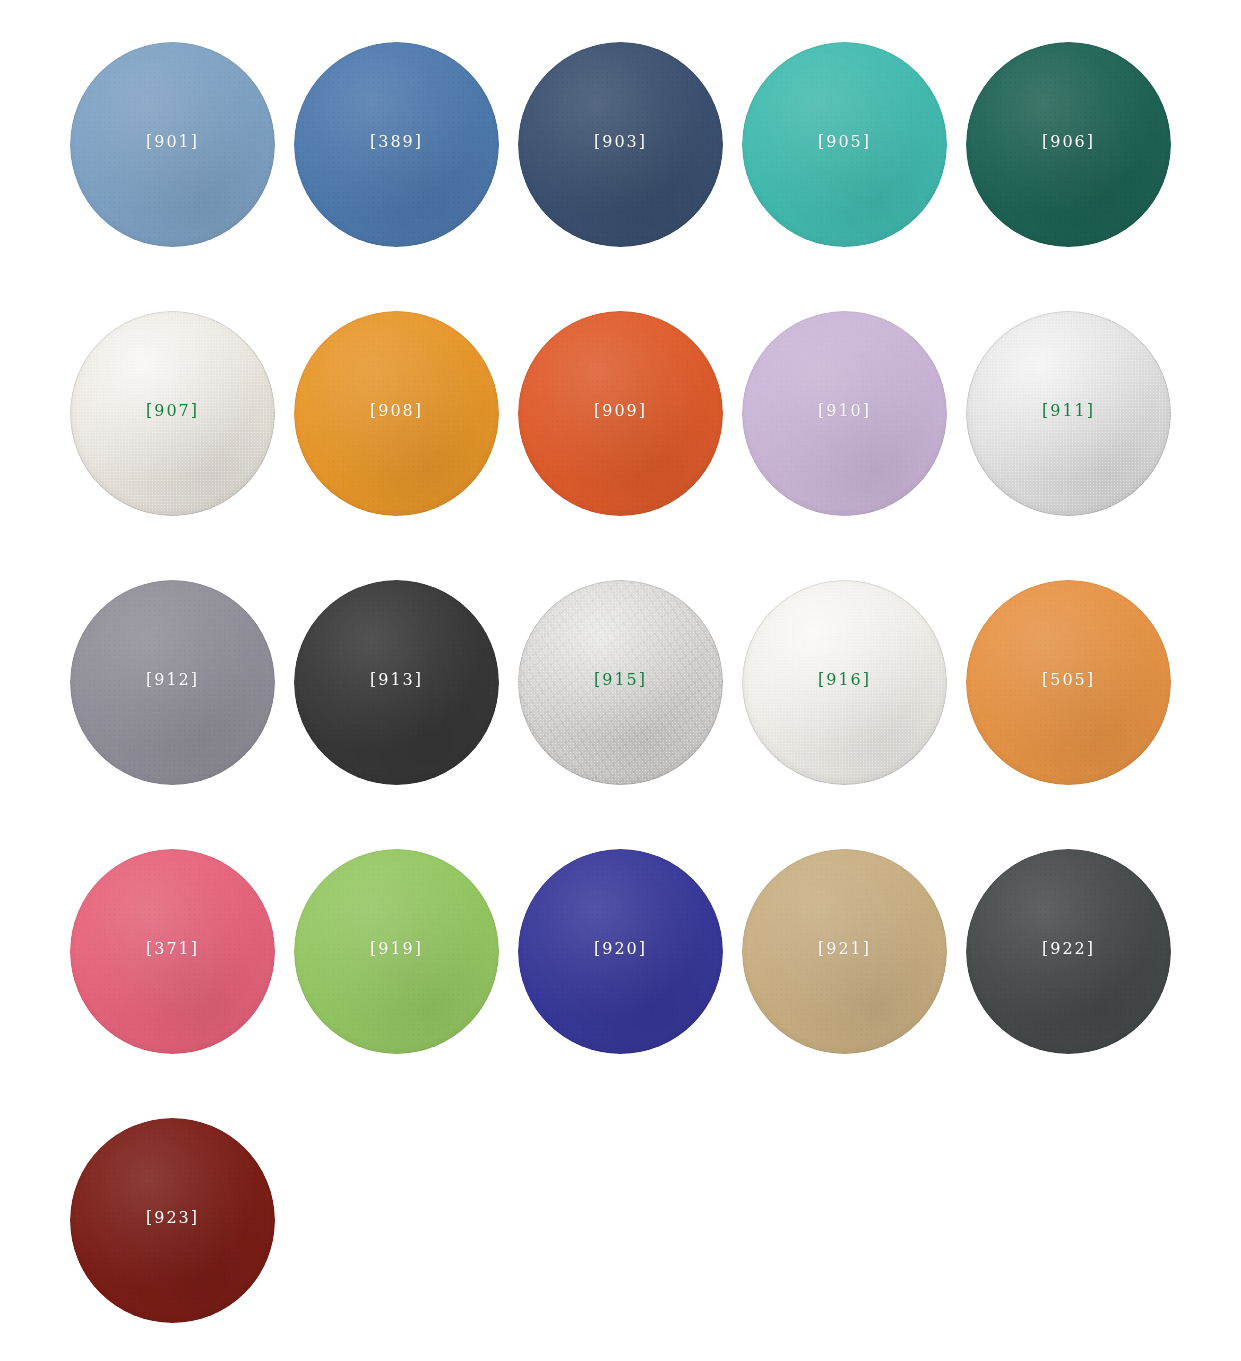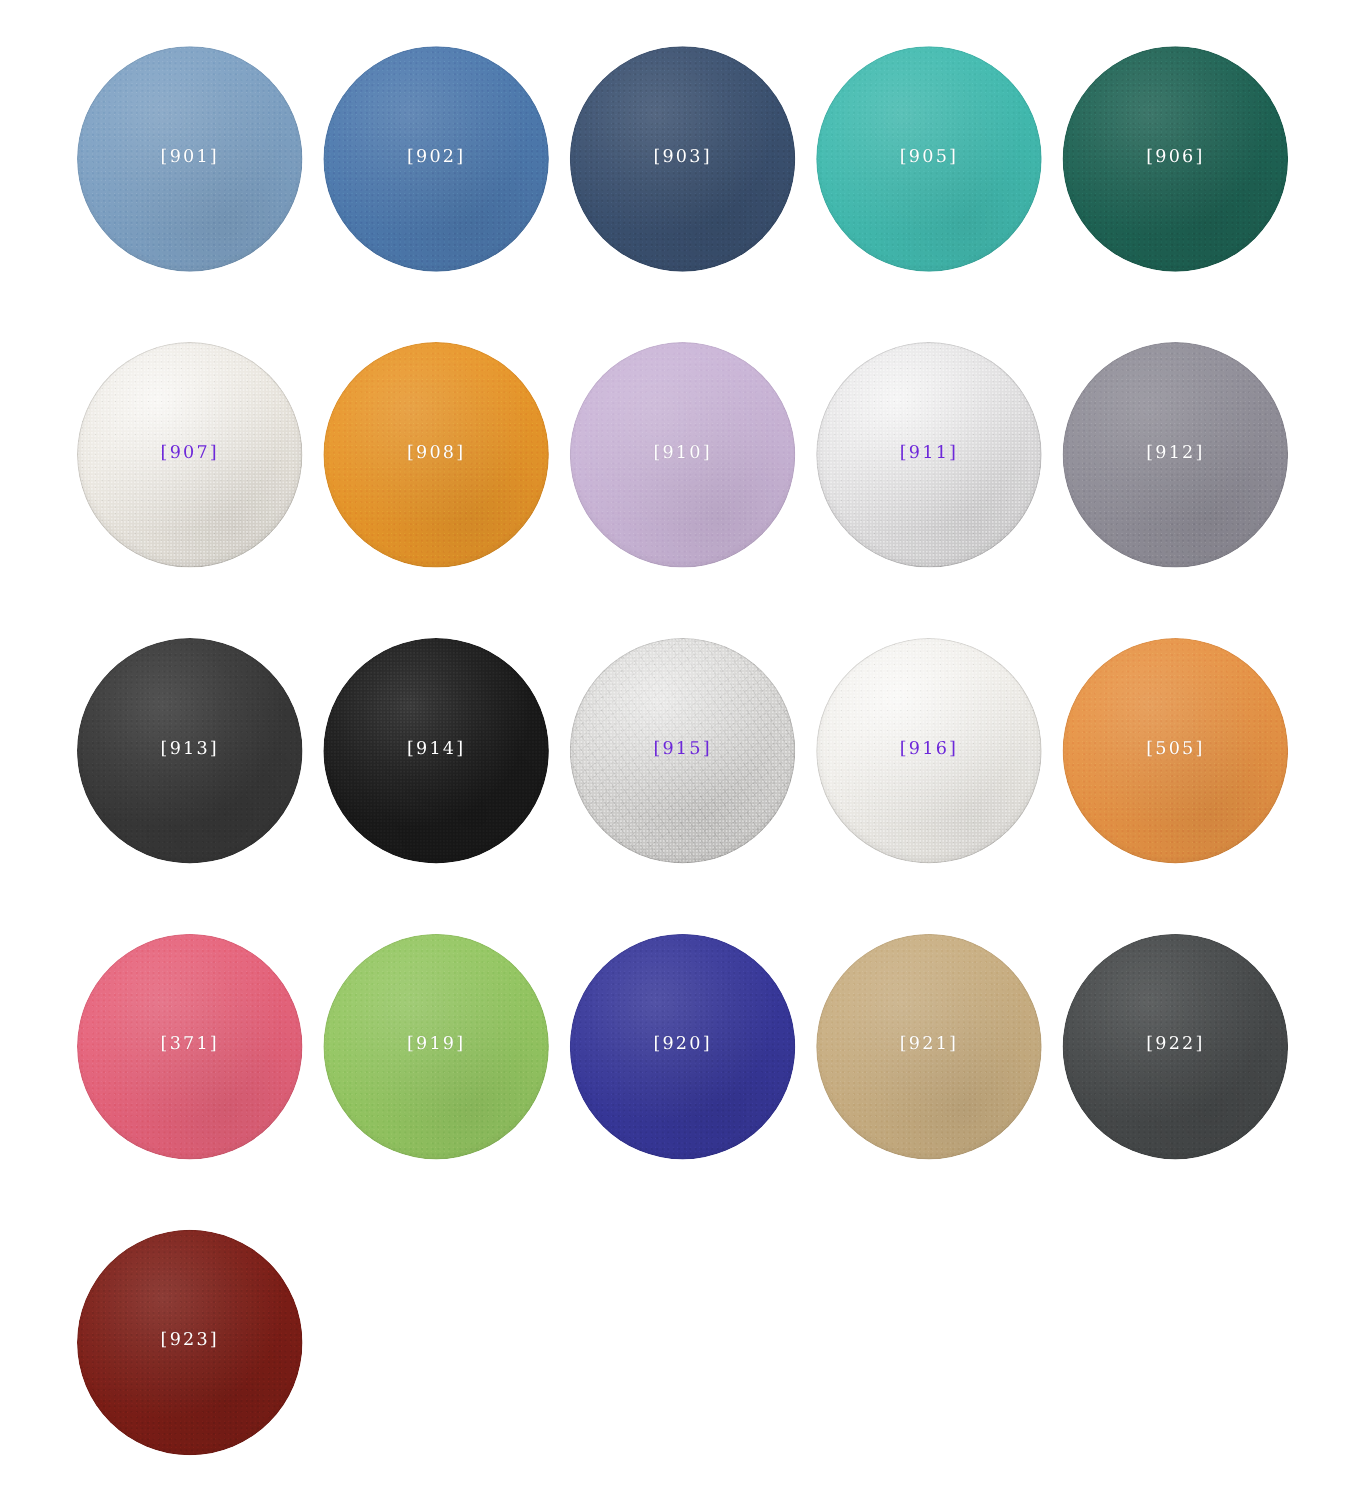--- a/index.html
+++ b/index.html
@@ -143,41 +143,41 @@
     line-height: 1;
     white-space: nowrap;
     transform: translateY(-3px);
     user-select: none;
   }
   .swatch[data-tone="dark"] .swatch-label {
     color: #ffffff;
     text-shadow: 0 0 1px rgba(0,0,0,0.18);
   }
   .swatch[data-tone="light"] .swatch-label {
-    color: #6d28d9;
+    color: #15803d;
   }
 </style>
 </head>
 <body>
 
 <div id="swatch-sheet">
   <div id="swatch-grid">
       <div class="swatch" data-tone="dark" data-texture="grain">
         <div class="swatch-fill" style="background: rgb(127, 162, 196);"></div>
         <div class="swatch-shade"></div>
         <div class="swatch-grain"></div>
         <div class="swatch-edge"></div>
         <span class="swatch-label">[901]</span>
       </div>
       <div class="swatch" data-tone="dark" data-texture="grain">
         <div class="swatch-fill" style="background: rgb(78, 122, 174);"></div>
         <div class="swatch-shade"></div>
         <div class="swatch-grain"></div>
         <div class="swatch-edge"></div>
-        <span class="swatch-label">[902]</span>
+        <span class="swatch-label">[389]</span>
       </div>
       <div class="swatch" data-tone="dark" data-texture="grain">
         <div class="swatch-fill" style="background: rgb(59, 81, 112);"></div>
         <div class="swatch-shade"></div>
         <div class="swatch-grain"></div>
         <div class="swatch-edge"></div>
         <span class="swatch-label">[903]</span>
       </div>
       <div class="swatch" data-tone="dark" data-texture="grain">
         <div class="swatch-fill" style="background: rgb(67, 187, 176);"></div>
@@ -201,20 +201,27 @@
         <span class="swatch-label">[907]</span>
       </div>
       <div class="swatch" data-tone="dark" data-texture="grain">
         <div class="swatch-fill" style="background: rgb(232, 151, 43);"></div>
         <div class="swatch-shade"></div>
         <div class="swatch-grain"></div>
         <div class="swatch-edge"></div>
         <span class="swatch-label">[908]</span>
       </div>
       <div class="swatch" data-tone="dark" data-texture="grain">
+        <div class="swatch-fill" style="background: rgb(223, 92, 44);"></div>
+        <div class="swatch-shade"></div>
+        <div class="swatch-grain"></div>
+        <div class="swatch-edge"></div>
+        <span class="swatch-label">[909]</span>
+      </div>
+      <div class="swatch" data-tone="dark" data-texture="grain">
         <div class="swatch-fill" style="background: rgb(203, 182, 216);"></div>
         <div class="swatch-shade"></div>
         <div class="swatch-grain"></div>
         <div class="swatch-edge"></div>
         <span class="swatch-label">[910]</span>
       </div>
       <div class="swatch" data-tone="light" data-texture="pearl">
         <div class="swatch-fill" style="background: rgb(222, 221, 222);"></div>
         <div class="swatch-shade"></div>
         <div class="swatch-grain"></div>
@@ -228,27 +235,20 @@
         <div class="swatch-edge"></div>
         <span class="swatch-label">[912]</span>
       </div>
       <div class="swatch" data-tone="dark" data-texture="grain">
         <div class="swatch-fill" style="background: rgb(56, 56, 56);"></div>
         <div class="swatch-shade"></div>
         <div class="swatch-grain"></div>
         <div class="swatch-edge"></div>
         <span class="swatch-label">[913]</span>
       </div>
-      <div class="swatch" data-tone="dark" data-texture="grain-heavy">
-        <div class="swatch-fill" style="background: rgb(25, 25, 25);"></div>
-        <div class="swatch-shade"></div>
-        <div class="swatch-grain"></div>
-        <div class="swatch-edge"></div>
-        <span class="swatch-label">[914]</span>
-      </div>
       <div class="swatch" data-tone="light" data-texture="metallic">
         <div class="swatch-fill" style="background: rgb(213, 212, 210);"></div>
         <div class="swatch-shade"></div>
         <div class="swatch-grain"></div>
         <div class="swatch-edge"></div>
         <span class="swatch-label">[915]</span>
       </div>
       <div class="swatch" data-tone="light" data-texture="pearl">
         <div class="swatch-fill" style="background: rgb(237, 235, 230);"></div>
         <div class="swatch-shade"></div>

